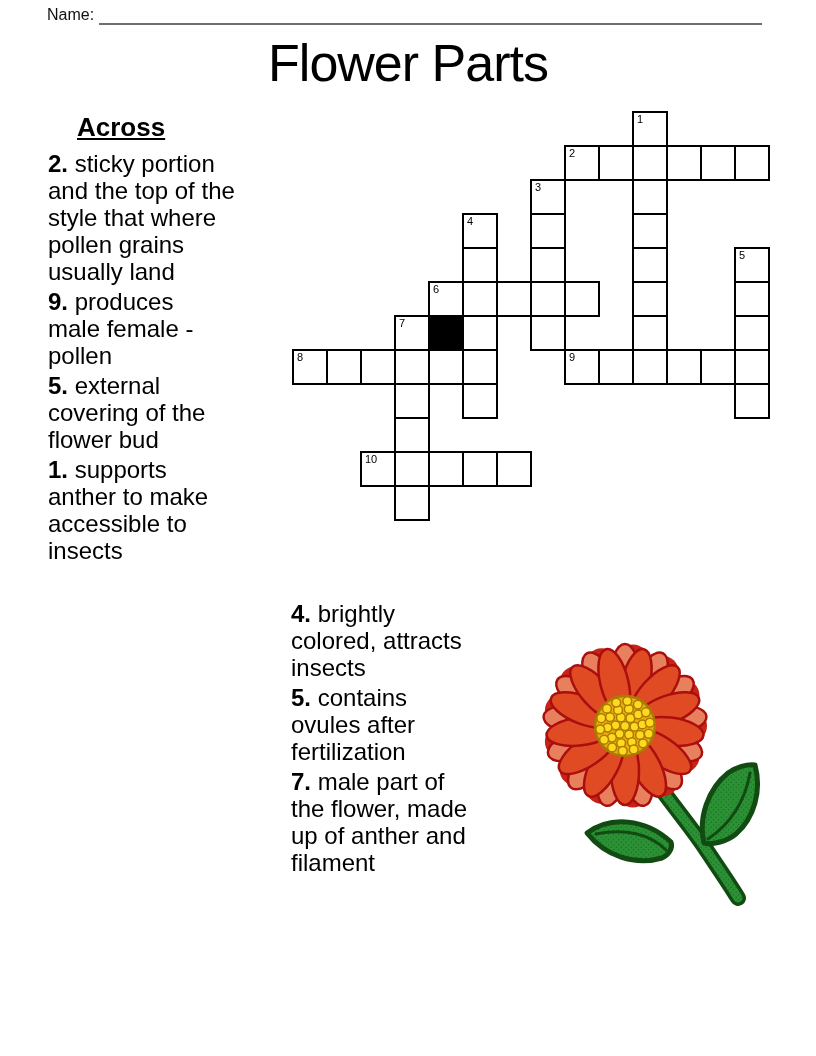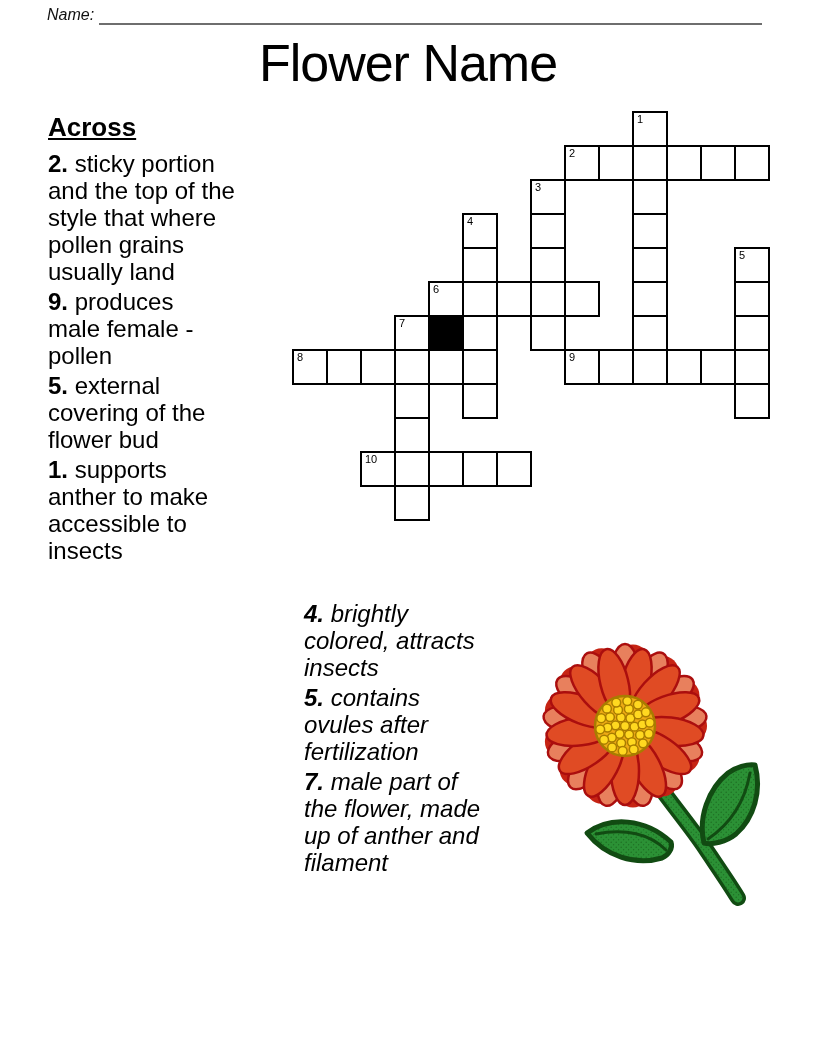--- a/index.html
+++ b/index.html
@@ -1,53 +1,53 @@
 <!DOCTYPE html>
 <html><head>
 <meta charset="utf-8">
 <style>
   html,body { margin:0; padding:0; background:#ffffff; }
   body { width:816px; height:1056px; position:relative; overflow:hidden;
          font-family:"Liberation Sans", sans-serif; color:#000; }
 
   .name-row { position:absolute; left:47px; top:5px; width:715px;
-              display:flex; align-items:flex-end;font-style:italic; }
+              display:flex; align-items:flex-end; }
   .name-label { font-size:16px; line-height:20px; color:#111; }
   .name-line { flex:1; height:18px; border-bottom:2px solid #6e6e6e; margin-left:5px; }
 
   .page-title { position:absolute; left:0; top:34px; width:816px;
                 text-align:center; font-size:52px; line-height:58px;
                 letter-spacing:-1px; color:#000; }
 
   .clue-col { position:absolute; }
   .clue-col.left   { left:48px;  top:112px; width:236px; }
-  .clue-col.middle { left:304px; top:600px; width:216px;font-style:italic; }
+  .clue-col.middle { left:291px; top:600px; width:216px; }
 
   .clues-heading { font-size:26px; font-weight:bold; text-decoration:underline;
-                   line-height:30px; margin-bottom:8px; }
+                   line-height:30px; margin-bottom:8px;margin-left:29px; }
   .clue { font-size:24px; line-height:27px; margin-bottom:3px; white-space:pre-line; }
   .clue-num { font-weight:bold; }
 
   #grid { position:absolute; left:0; top:0; width:816px; height:1056px; pointer-events:none; }
   .cell { position:absolute; width:36px; height:36px; box-sizing:border-box;
           border:2px solid #000; background:#fff; }
   .cell.black { background:#000; }
   .cell-num { position:absolute; top:1px; left:3px; font-size:11px; line-height:11px; color:#000; }
 
   #flower-wrap { position:absolute; left:540px; top:636px; width:255px; height:272px; }
 </style>
 </head>
 <body>
 
 <div class="name-row">
   <span class="name-label">Name:</span>
   <span class="name-line"></span>
 </div>
 
-<div class="page-title">Flower Name</div>
+<div class="page-title">Flower Parts</div>
 
 <div class="clue-col left">
   <div class="clues-heading">Across</div>
   <div id="across-list">
       <div class="clue"><span class="clue-num">2.</span><span> sticky portion
 and the top of the
 style that where
 pollen grains
 usually land</span></div>
       <div class="clue"><span class="clue-num">9.</span><span> produces

